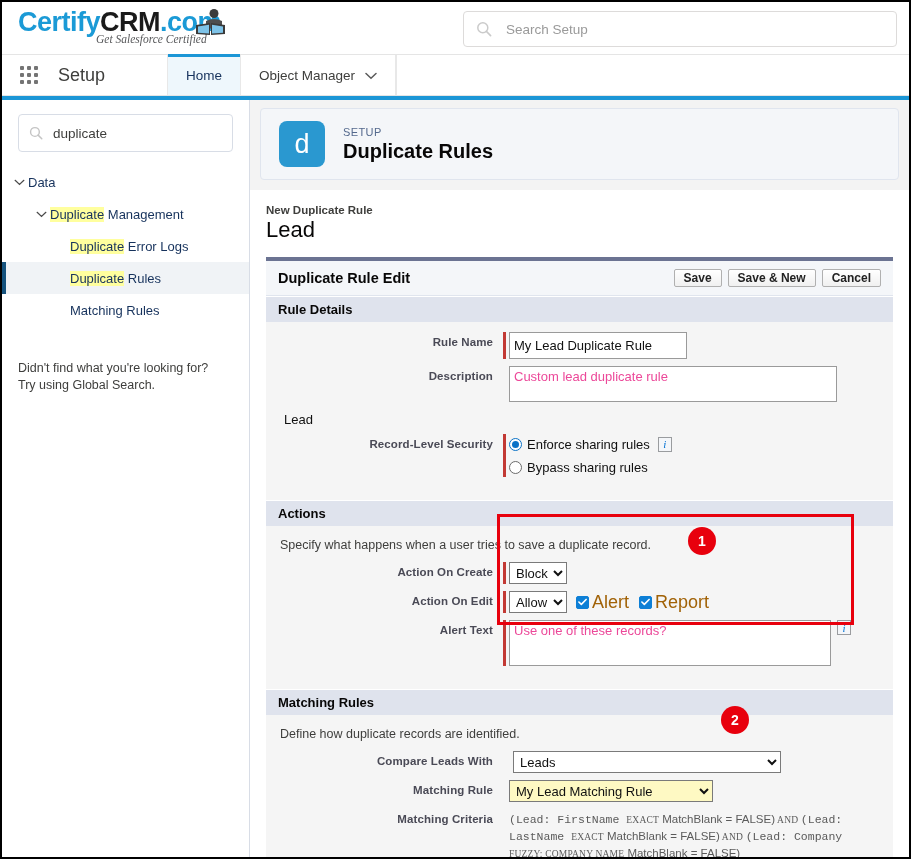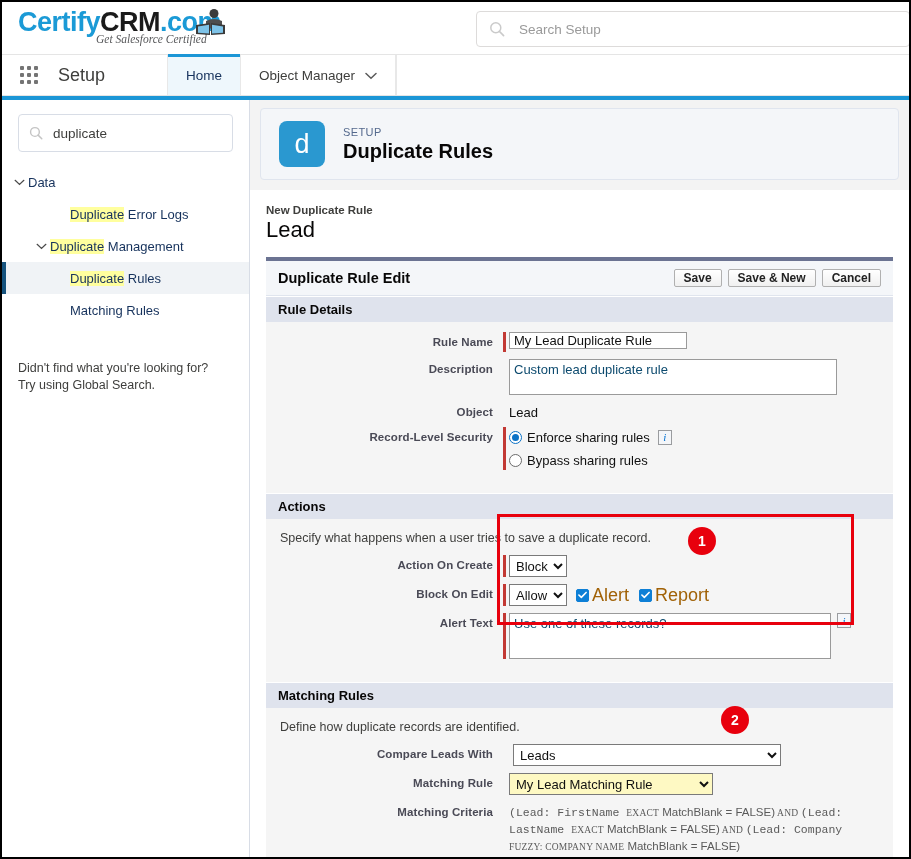--- a/index.html
+++ b/index.html
@@ -29,21 +29,21 @@
   .logo-main .c2 { color:#1a1a1a; font-weight:bold; }
   .logo-main .c3 { color:#1b9ad6; font-weight:bold; }
   .logo-sub {
     position:absolute; left:78px; top:28px;
     font-family:"Liberation Serif", serif;
     font-style:italic; font-size:11.5px; color:#58595b; white-space:nowrap;
   }
   .logo-figure { position:absolute; left:176px; top:3px; }
 
   .setup-search-wrap {
-    position:absolute; left:474px; top:9px; width:434px; height:36px;
+    position:absolute; left:461px; top:9px; width:434px; height:36px;
   }
   .setup-search {
     width:100%; height:36px; border:1px solid #dddbda; border-radius:4px;
     background:#fff; display:flex; align-items:center; padding-left:12px;
   }
   .setup-search .sicon { width:16px; height:16px; opacity:.45; }
   .setup-search .sph { margin-left:14px; font-size:13.5px; color:#9a9a9a; }
 
   
   .navbar {
@@ -148,26 +148,26 @@
 
   .frow { display:flex; align-items:flex-start; margin-bottom:7px; }
   .flabel {
     width:225px; text-align:right; padding-right:10px; font-size:11.5px;
     font-weight:bold; color:#4a4a56; padding-top:4px; letter-spacing:.1px;
   }
   .fval { display:flex; align-items:flex-start; position:relative; }
   .reqbar { width:3px; align-self:stretch; background:#c23934; margin-right:3px; min-height:20px; }
 
   .tinput {
-    border:1px solid #9a9a9a; height:17px; font-size:13px; padding:1px 4px;
+    border:1px solid #9a9a9a; height:27px; font-size:13px; padding:1px 4px;
     font-family:"Liberation Sans",sans-serif; color:#111; background:#fff;
   }
   .tarea {
     border:1px solid #9a9a9a; font-size:13px; padding:2px 4px; resize:none;
-    font-family:"Liberation Sans",sans-serif; color:#0c4a6e; background:#fff;
+    font-family:"Liberation Sans",sans-serif; color:#ec4899; background:#fff;
   }
   .readval { font-size:13px; color:#111; padding-top:3px; }
 
   .sel {
     border:1px solid #7a7a7a; height:22px; font-size:13px; background:#fff;
     font-family:"Liberation Sans",sans-serif; color:#111;
     padding:0 2px; -moz-appearance:none;
   }
   .sel.hl-yellow { background:#fef9c3; border-color:#7a7a7a; }
 
@@ -297,33 +297,33 @@
       <div class="tree">
         <div class="tnode l1">
           <span class="twist">
             <svg width="11" height="7" viewBox="0 0 12 8">
                 <path d="M1 1.5 L6 6.2 L11 1.5" fill="none" stroke="#4a4a4a" stroke-width="1.4" stroke-linecap="round"></path>
               </svg>
           </span>
           <span>Data</span>
         </div>
 
-        <div class="tnode l3">
-          <span><span class="hl">Duplicate</span><span> Error Logs</span></span>
-        </div>
-
         <div class="tnode l2">
           <span class="twist">
             <svg width="11" height="7" viewBox="0 0 12 8">
                 <path d="M1 1.5 L6 6.2 L11 1.5" fill="none" stroke="#4a4a4a" stroke-width="1.4" stroke-linecap="round"></path>
               </svg>
           </span>
           <span><span class="hl">Duplicate</span><span> Management</span></span>
         </div>
 
+        <div class="tnode l3">
+          <span><span class="hl">Duplicate</span><span> Error Logs</span></span>
+        </div>
+
         <div class="tnode l3 selected">
           <span><span class="hl">Duplicate</span><span> Rules</span></span>
         </div>
 
         <div class="tnode l3">
           <span>Matching Rules</span>
         </div>
       </div>
 
       <div class="sidenote">
@@ -371,21 +371,20 @@
             </div>
 
             <div class="frow">
               <div class="flabel">Description</div>
               <div class="fval">
                 <textarea class="tarea" style="width: 328px; height: 36px; margin-left: 6px;">Custom lead duplicate rule</textarea>
               </div>
             </div>
 
             <div class="frow">
-              <div class="flabel">Object</div>
               <div class="fval">
                 <span class="readval" style="margin-left:6px">Lead</span>
               </div>
             </div>
 
             <div class="frow">
               <div class="flabel">Record-Level Security</div>
               <div class="fval">
                 <span class="reqbar" style="min-height:40px"></span>
                 <div>
@@ -411,21 +410,21 @@
               <div class="flabel">Action On Create</div>
               <div class="fval">
                 <span class="reqbar"></span>
                 <select class="sel">
                   <option>Block</option>
                 </select>
               </div>
             </div>
 
             <div class="frow">
-              <div class="flabel">Block On Edit</div>
+              <div class="flabel">Action On Edit</div>
               <div class="fval" style="align-items:center">
                 <span class="reqbar"></span>
                 <select class="sel">
                   <option>Allow</option>
                 </select>
                 <span style="display:inline-flex;align-items:center;margin-left:9px">
                   <span class="cbx">
                     <svg width="9" height="8" viewBox="0 0 10 8">
                         <path d="M1 4 L3.7 6.6 L9 1.2" fill="none" stroke="#fff" stroke-width="1.8" stroke-linecap="round" stroke-linejoin="round"></path>
                       </svg>

